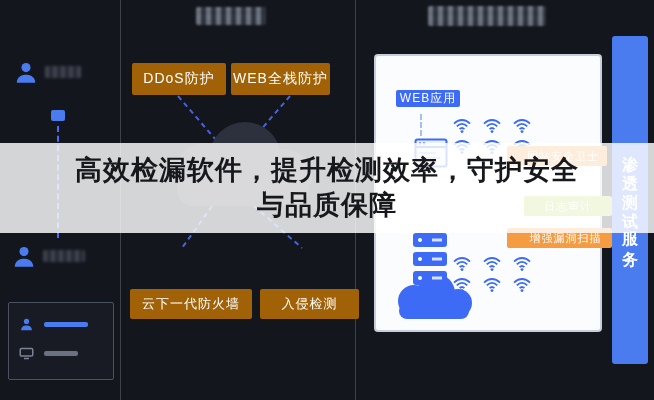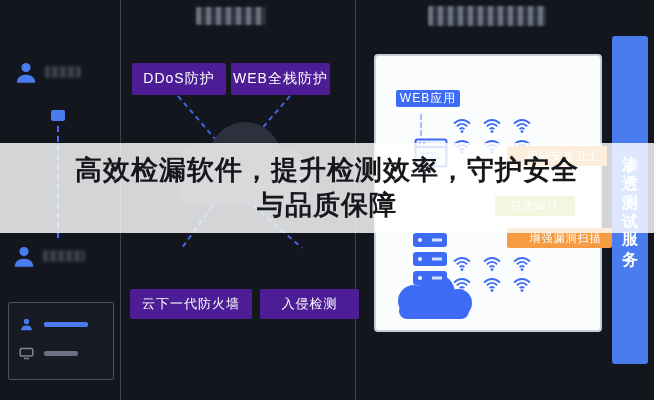--- a/index.html
+++ b/index.html
@@ -15,21 +15,21 @@
       repeating-linear-gradient(90deg, rgba(130,138,152,.85) 0 5px, rgba(52,57,68,.9) 5px 10px),
       repeating-linear-gradient(0deg, rgba(25,28,35,.75) 0 5px, rgba(110,118,132,.45) 5px 10px);
   }
   .blur-label{
     position:absolute;border-radius:2px;filter:blur(1.5px);opacity:.8;
     background-image:repeating-linear-gradient(90deg,#4a505e 0 4px,#2a2f39 4px 8px);
   }
   
   .btn{
     position:absolute;display:flex;align-items:center;justify-content:center;
-    background:#4c1d95;color:#fff;font-size:14px;border-radius:2px;
+    background:#a16207;color:#fff;font-size:14px;border-radius:2px;
     letter-spacing:1px;cursor:pointer;white-space:nowrap;
   }
   .btn.small{font-size:13px;margin-top:40px;}
   .badge{
     position:absolute;display:flex;align-items:center;justify-content:center;
     color:#fff;font-size:11px;border-radius:2px;letter-spacing:1px;cursor:pointer;white-space:nowrap;
   }
   .badge.orange{background:#f59b42;padding-left:12px;}
   .badge.green{background:#b9cf52;}
   .badge.blue{background:#3d6bf5;}
@@ -192,21 +192,21 @@
     <rect x="1.5" y="1.5" width="31" height="27" rx="2" fill="#eaf0ff" stroke="#3d6bf5" stroke-width="2"></rect>
     <line x1="1.5" y1="9" x2="32.5" y2="9" stroke="#3d6bf5" stroke-width="2"></line>
     <circle cx="6" cy="5.5" r="1.2" fill="#3d6bf5"></circle>
     <circle cx="10" cy="5.5" r="1.2" fill="#3d6bf5"></circle>
     <line x1="6" y1="15" x2="22" y2="15" stroke="#9db4f0" stroke-width="2"></line>
     <line x1="6" y1="20" x2="26" y2="20" stroke="#9db4f0" stroke-width="2"></line>
   </svg>
 
   <div class="badge orange" style="left:507px;top:146px;width:88px;height:20px">网站安全卫士</div>
 
-  <div class="badge green" style="left:495px;top:196px;width:80px;height:20px">日志审计</div>
+  <div class="badge green" style="left:524px;top:196px;width:88px;height:20px">日志审计</div>
 
 
   <div class="badge orange" style="left:507px;top:228px;width:93px;height:20px">增强漏洞扫描</div>
 
   <svg class="abs" style="left:388px;top:272px" width="92" height="50">
     <circle cx="26" cy="29" r="16" fill="#3d6bf5"></circle>
     <circle cx="48" cy="21" r="19" fill="#3d6bf5"></circle>
     <circle cx="70" cy="31" r="14" fill="#3d6bf5"></circle>
     <rect x="11" y="31" width="70" height="16" rx="8" fill="#3d6bf5"></rect>
   </svg>

